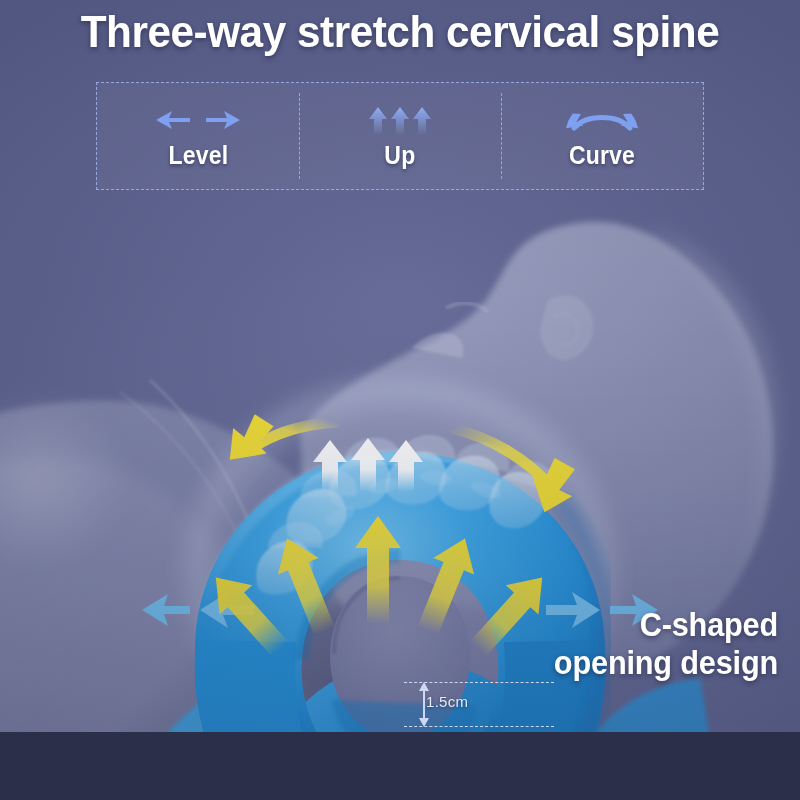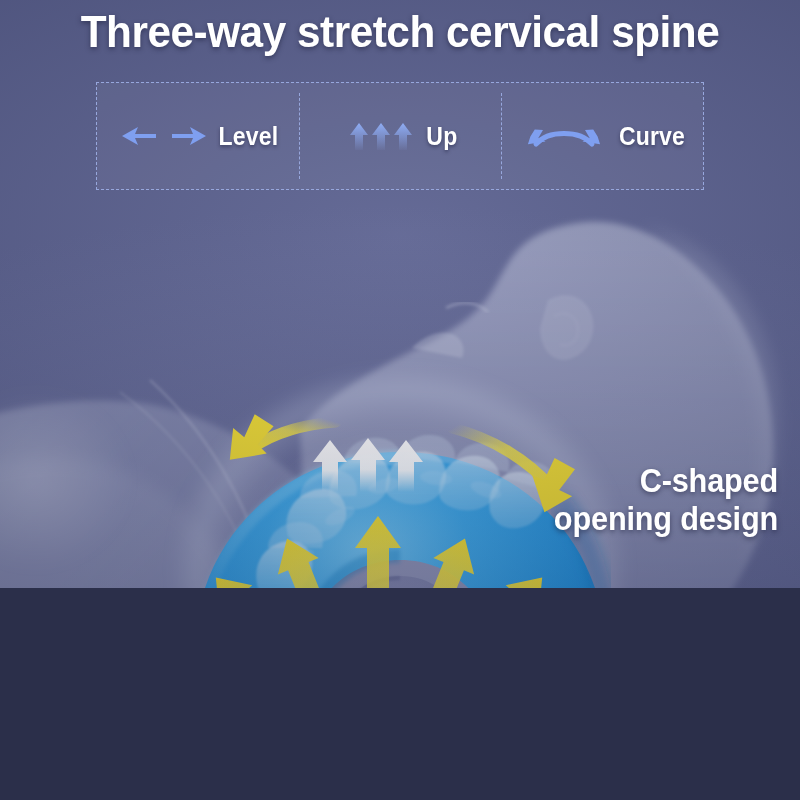--- a/index.html
+++ b/index.html
@@ -1,21 +1,21 @@
 <!DOCTYPE html>
 <html><head>
 <meta charset="utf-8">
 <style>
   html, body {
     margin: 0; padding: 0;
     background: #2b2f4a;
   }
   #stage {
     position: relative;
-    width: 800px; height: 588px;
+    width: 800px; height: 732px;
     overflow: hidden;
     font-family: "Liberation Sans", sans-serif;
     background: #676d9a;
   }
   
   .bg-base {
     position: absolute; inset: 0;
     background:
       radial-gradient(120% 80% at 50% 115%, #6f74a0 0%, #676d9a 45%, #5d6391 100%),
       linear-gradient(175deg, #4e5480 0%, #6b719d 35%, #72789f 100%);
@@ -44,21 +44,21 @@
     width: 608px; height: 108px;
     border: 1.5px dashed #97a7dd;
     background: rgba(255,255,255,.045);
     display: flex;
     box-sizing: border-box;
   }
   .feature-cell {
     flex: 1 1 0;
     position: relative;
     display: flex;
-    flex-direction: row;
+    flex-direction: column;
     align-items: center;
     justify-content: center;
     gap: 4px;
   }
   .feature-cell + .feature-cell::before {
     content: "";
     position: absolute; left: 0; top: 10px; bottom: 10px;
     border-left: 1.5px dashed #97a7dd;
   }
   .feature-icon { height: 34px; display: flex; align-items: center; justify-content: center; }
@@ -391,19 +391,31 @@
           <path d="M 20 23 C 32 9 64 9 76 23" stroke="#7f9ff0" stroke-width="5" fill="none" stroke-linecap="round"></path>
           <path d="M 14 26 L 30 18 L 22 17 L 24 8 L 16 10 L 14 18 Z" fill="#7f9ff0" transform="rotate(18 22 18)"></path>
           <path d="M 82 26 L 66 18 L 74 17 L 72 8 L 80 10 L 82 18 Z" fill="#7f9ff0" transform="rotate(-18 74 18)"></path>
         </svg>
       </div>
       <div class="feature-label">Curve</div>
     </div>
 
   </div>
 
+  <div class="measure">
+    <div class="dash-line dash-top"></div>
+    <div class="dash-line dash-bot"></div>
+    <svg style="position:absolute;left:14px;top:6px;" width="12" height="45" viewBox="0 0 12 45">
+      <g fill="#cfd8f2">
+        <path d="M 6 0 L 11 9 L 1 9 Z"></path>
+        <rect x="5" y="7" width="2" height="31"></rect>
+        <path d="M 6 45 L 11 36 L 1 36 Z"></path>
+      </g>
+    </svg>
+    <div class="measure-label">1.5cm</div>
+  </div>
 
   <div class="caption">
     <div>C-shaped</div>
     <div>opening design</div>
   </div>
 
 </div>
 
 </body></html>

